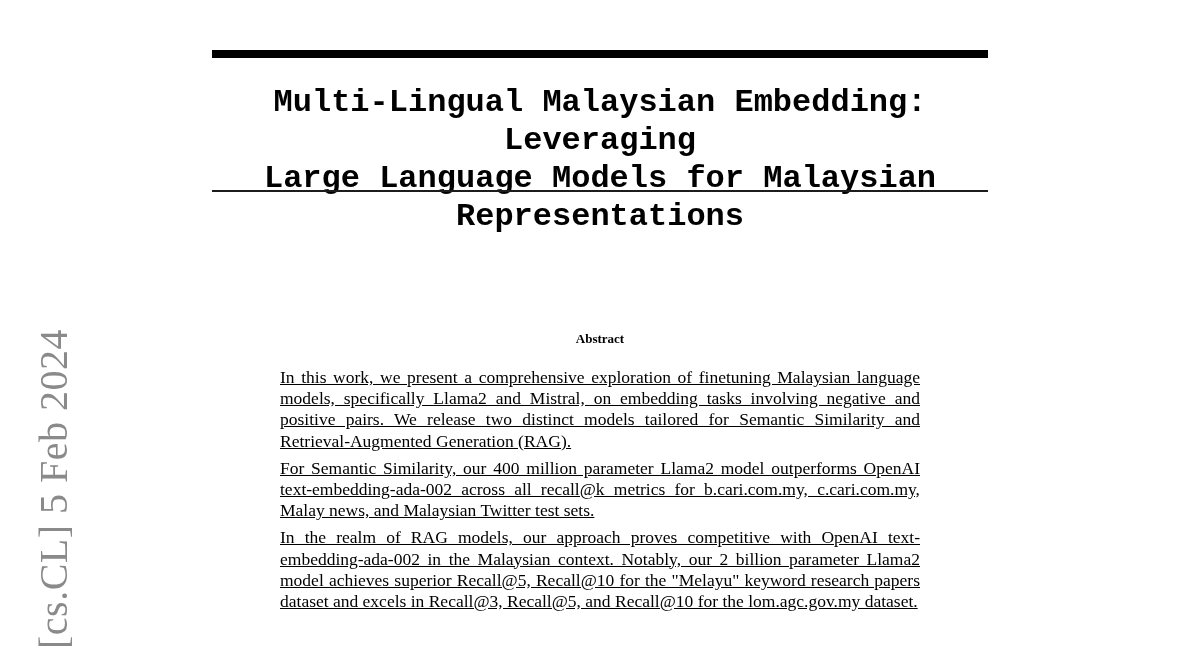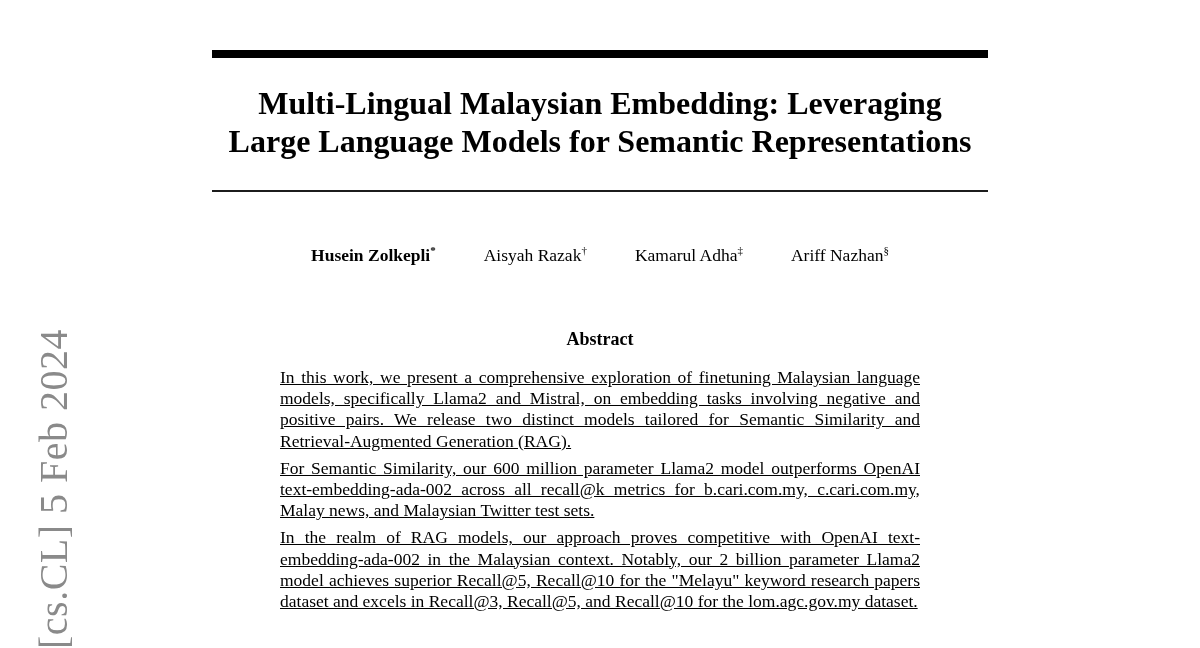--- a/index.html
+++ b/index.html
@@ -45,21 +45,21 @@
     left: 212px;
     top: 84px;
     width: 776px;
     margin: 0;
     text-align: center;
     font-size: 32px;
     line-height: 38px;
     font-weight: bold;
     color: #000000;
   }
-  .title-line { display: block; }
+  .title-line { display: block; font-family: Liberation Mono, monospace; }
   .rule-thin {
     position: absolute;
     left: 212px;
     top: 190px;
     width: 776px;
     height: 2px;
     background: #1c1c1c;
   }
   .authors {
     position: absolute;
@@ -78,21 +78,21 @@
     font-size: 11px;
     line-height: 0;
   }
   .abstract-heading {
     position: absolute;
     left: 280px;
     top: 327px;
     width: 640px;
     text-align: center;
     font-weight: bold;
-    font-size: 18px;
+    font-size: 13px;
     line-height: 24px;
   }
   .abstract-body {
     position: absolute;
     left: 280px;
     top: 367px;
     width: 640px;
     font-size: 17.5px;
     line-height: 21.2px;
     text-align: justify;
@@ -104,33 +104,27 @@
 <body>
 
 <div class="page">
 
   <div class="arxiv-stamp">[cs.CL]  5 Feb 2024</div>
 
   <div class="rule-thick"></div>
 
   <h1 class="paper-title">
     <span class="title-line">Multi-Lingual Malaysian Embedding: Leveraging</span>
-    <span class="title-line">Large Language Models for Semantic Representations</span>
+    <span class="title-line">Large Language Models for Malaysian Representations</span>
   </h1>
 
   <div class="rule-thin"></div>
 
-  <div class="authors">
-    <span class="author author-first"><span>Husein Zolkepli</span><sup>*</sup></span>
-    <span class="author"><span>Aisyah Razak</span><sup>†</sup></span>
-    <span class="author"><span>Kamarul Adha</span><sup>‡</sup></span>
-    <span class="author"><span>Ariff Nazhan</span><sup>§</sup></span>
-  </div>
 
   <div class="abstract-heading">Abstract</div>
 
   <div class="abstract-body">
     <p>In this work, we present a comprehensive exploration of finetuning Malaysian language models, specifically Llama2 and Mistral, on embedding tasks involving negative and positive pairs. We release two distinct models tailored for Semantic Similarity and Retrieval-Augmented Generation (RAG).</p>
-    <p>For Semantic Similarity, our 600 million parameter Llama2 model outperforms OpenAI text-embedding-ada-002 across all recall@k metrics for b.cari.com.my, c.cari.com.my, Malay news, and Malaysian Twitter test sets.</p>
+    <p>For Semantic Similarity, our 400 million parameter Llama2 model outperforms OpenAI text-embedding-ada-002 across all recall@k metrics for b.cari.com.my, c.cari.com.my, Malay news, and Malaysian Twitter test sets.</p>
     <p>In the realm of RAG models, our approach proves competitive with OpenAI text-embedding-ada-002 in the Malaysian context. Notably, our 2 billion parameter Llama2 model achieves superior Recall@5, Recall@10 for the "Melayu" keyword research papers dataset and excels in Recall@3, Recall@5, and Recall@10 for the lom.agc.gov.my dataset.</p>
   </div>
 
 </div>
 
 </body></html>

